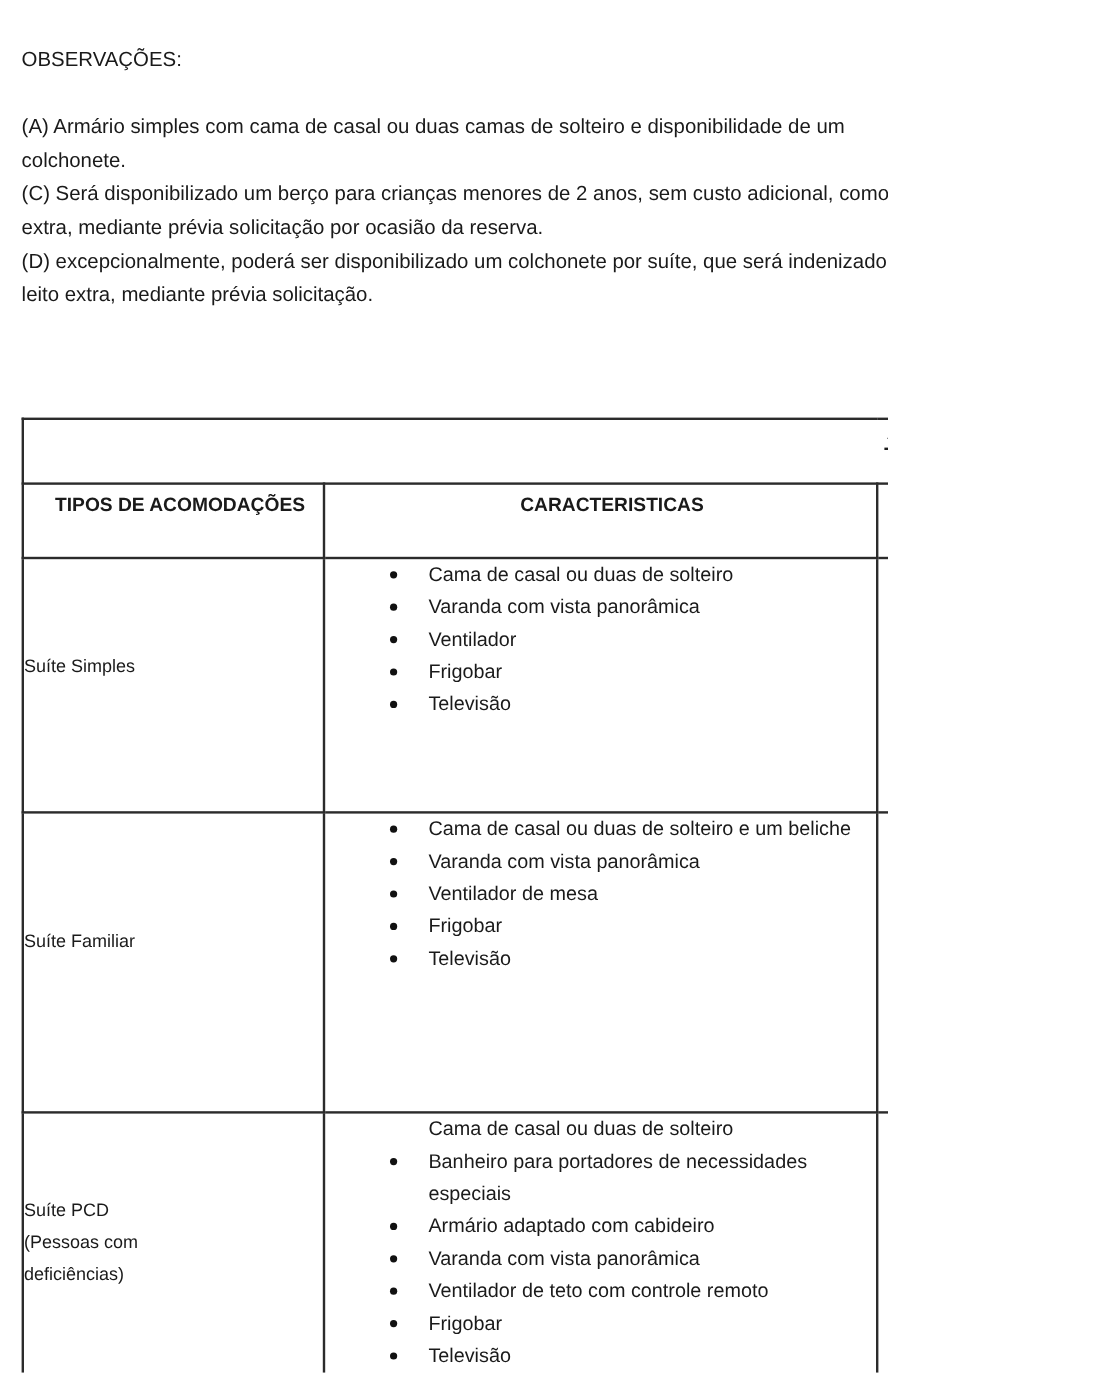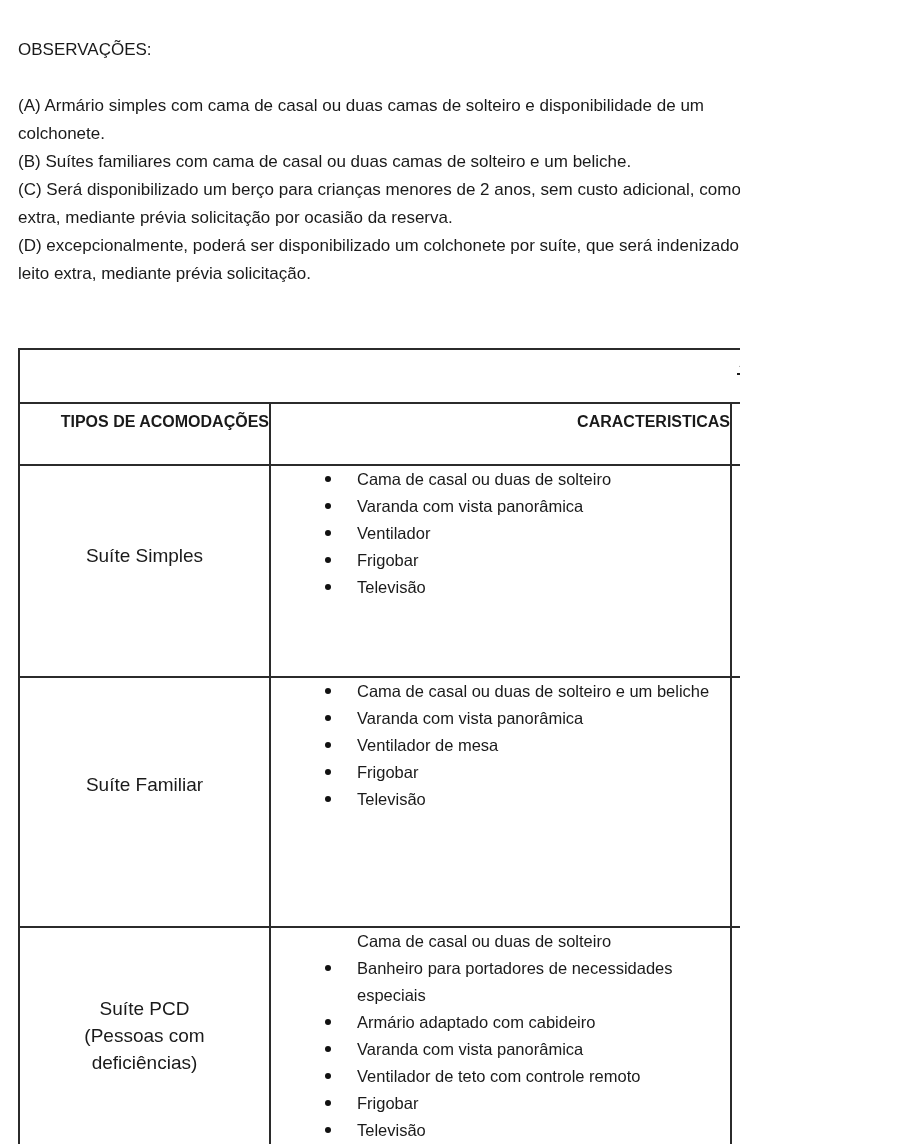--- a/index.html
+++ b/index.html
@@ -53,35 +53,34 @@
     font-weight: bold;
   }
   .title-text {
     display: inline-block;
     border-bottom: 2px solid #1c1c1c;
     padding: 0 2px 1px 2px;
   }
   .acc thead tr.hdr th {
     height: 51px;
     vertical-align: top;
-    text-align: right;
+    text-align: center;
     font-size: 16px;
     font-weight: bold;
     padding-top: 9px;
   }
   th.h1 { padding-left: 11px; }
   th.h2 { padding-left: 19px; }
   th.h3 { padding-left: 19px; }
   .acc tbody tr:nth-child(1) td { height: 178px; }
   .acc tbody tr:nth-child(2) td { height: 212px; }
   .acc tbody tr:nth-child(3) td { height: 214px; }
   .type-cell {
-    text-align: center;
     vertical-align: middle;
-    font-size: 19px;
+    font-size: 15px;
     line-height: 27px;
   }
   .qty-cell {
     text-align: center;
     vertical-align: middle;
     font-size: 17px;
     margin-top: 26px;
   }
   .acc tbody tr:nth-child(1) .type-cell,
   .acc tbody tr:nth-child(1) .qty-cell { padding-bottom: 32px; }
@@ -117,21 +116,20 @@
   }
 </style>
 </head>
 <body>
 
 <div class="page">
 
   <div class="obs">
     <div class="obs-title">OBSERVAÇÕES:</div>
     <div class="obs-item">(A) Armário simples com cama de casal ou duas camas de solteiro e disponibilidade de um colchonete.</div>
-    <div class="obs-item">(B) Suítes familiares com cama de casal ou duas camas de solteiro e um beliche.</div>
     <div class="obs-item">(C) Será disponibilizado um berço para crianças menores de 2 anos, sem custo adicional, como leito extra, mediante prévia solicitação por ocasião da reserva.</div>
     <div class="obs-item">(D) excepcionalmente, poderá ser disponibilizado um colchonete por suíte, que será indenizado como leito extra, mediante prévia solicitação.</div>
   </div>
 
   <table class="acc">
     <colgroup>
       <col style="width:251px">
       <col style="width:461px">
       <col style="width:165px">
     </colgroup>

